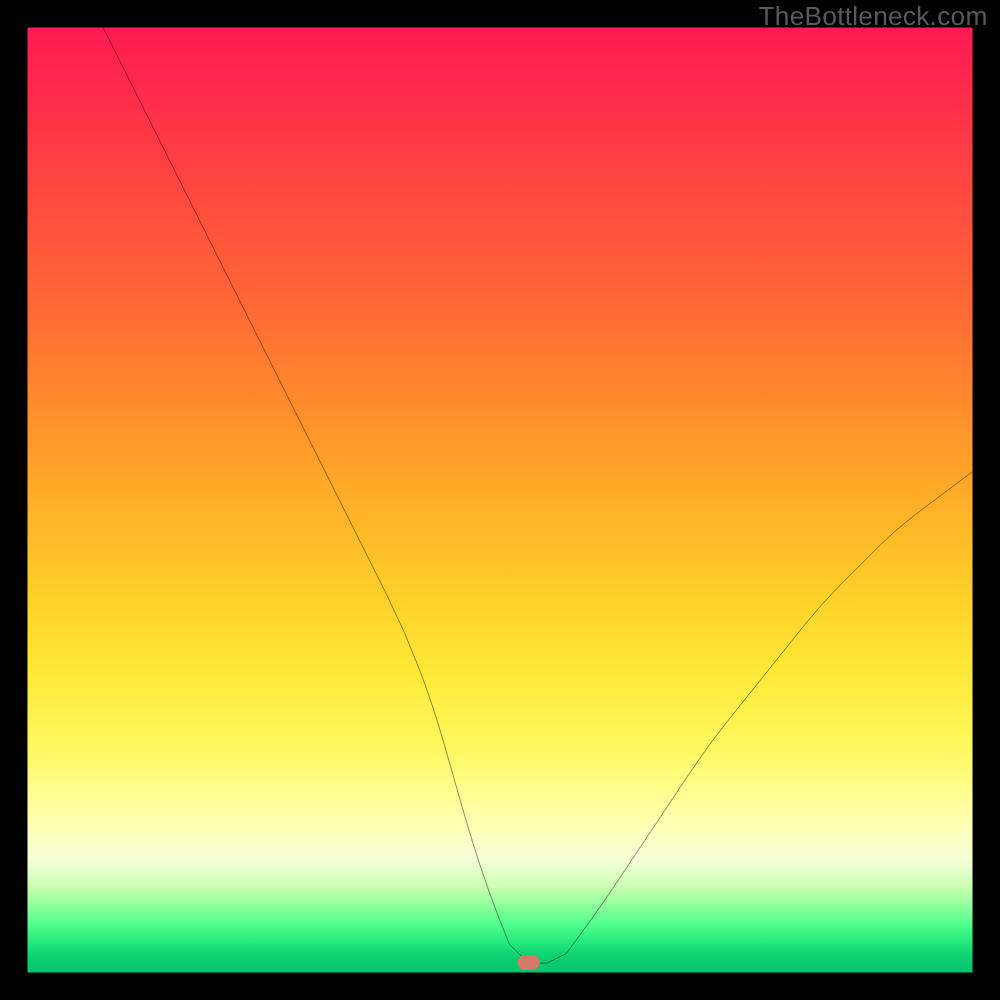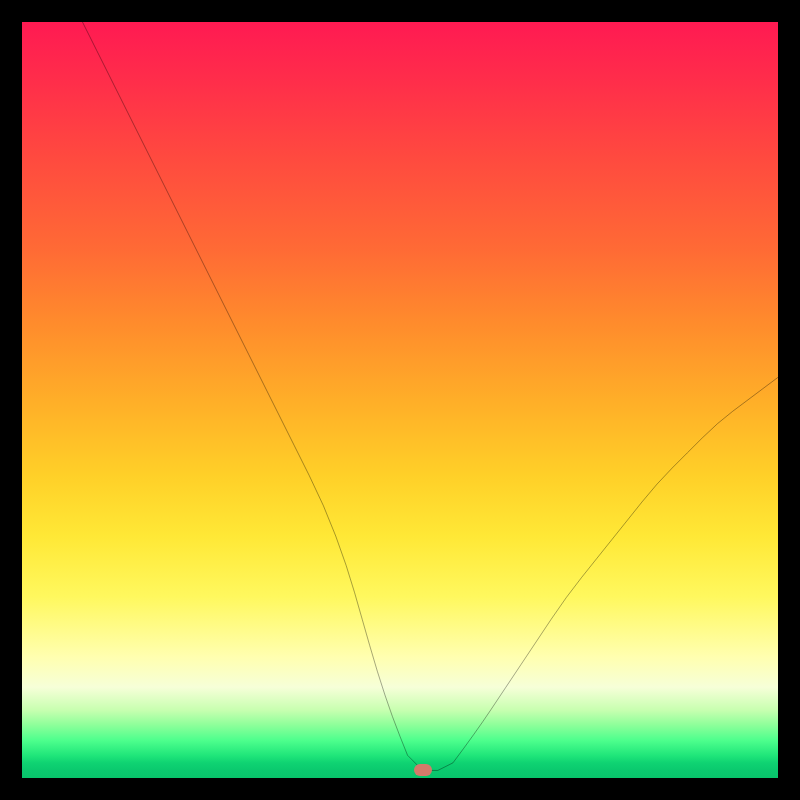--- a/index.html
+++ b/index.html
@@ -77,13 +77,14 @@
 
 <div class="frame">
   <div class="plot"></div>
 
   <svg class="curve" viewBox="0 0 100 100" preserveAspectRatio="none">
     <path d="M8.000 0.000 Q12.000 8.000 14.000 12.000 Q16.000 16.000 18.000 20.000 Q20.000 24.000 22.000 28.000 Q24.000 32.000 26.000 36.000 Q28.000 40.000 30.000 44.000 Q32.000 48.000 34.000 52.000 Q36.000 56.000 38.000 60.000 Q40.000 64.000 41.500 68.000 Q43.000 72.000 44.000 75.500 Q45.000 79.000 46.000 82.500 Q47.000 86.000 48.000 89.000 Q49.000 92.000 50.000 94.500 L51.000 97.000 L53.000 99.000 L55.000 99.000 L57.000 98.000 Q60.000 94.000 62.000 91.000 Q64.000 88.000 66.000 85.000 Q68.000 82.000 70.000 79.000 Q72.000 76.000 74.000 73.500 Q76.000 71.000 78.000 68.500 Q80.000 66.000 82.000 63.500 Q84.000 61.000 86.000 59.000 Q88.000 57.000 90.000 55.000 Q92.000 53.000 94.000 51.500 Q96.000 50.000 98.000 48.500 L100.000 47.000" fill="none" stroke="#000" stroke-width="0.35" vector-effect="non-scaling-stroke"></path>
   </svg>
 
   <div class="marker" style="left: 413.68px; top: 764.44px;"></div>
 
+  <div class="watermark">TheBottleneck.com</div>
 </div>
 
 </body></html>

